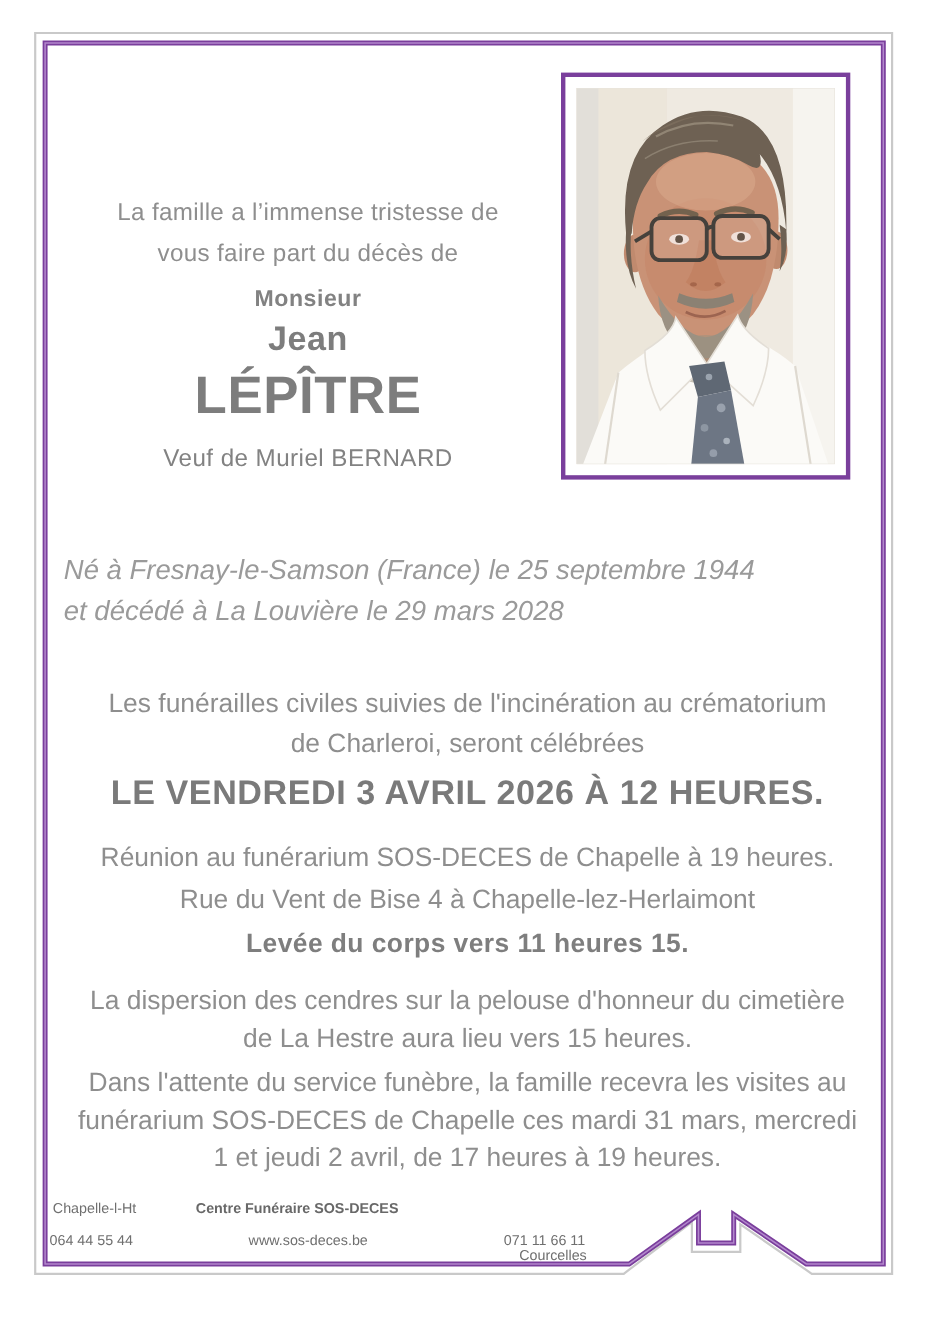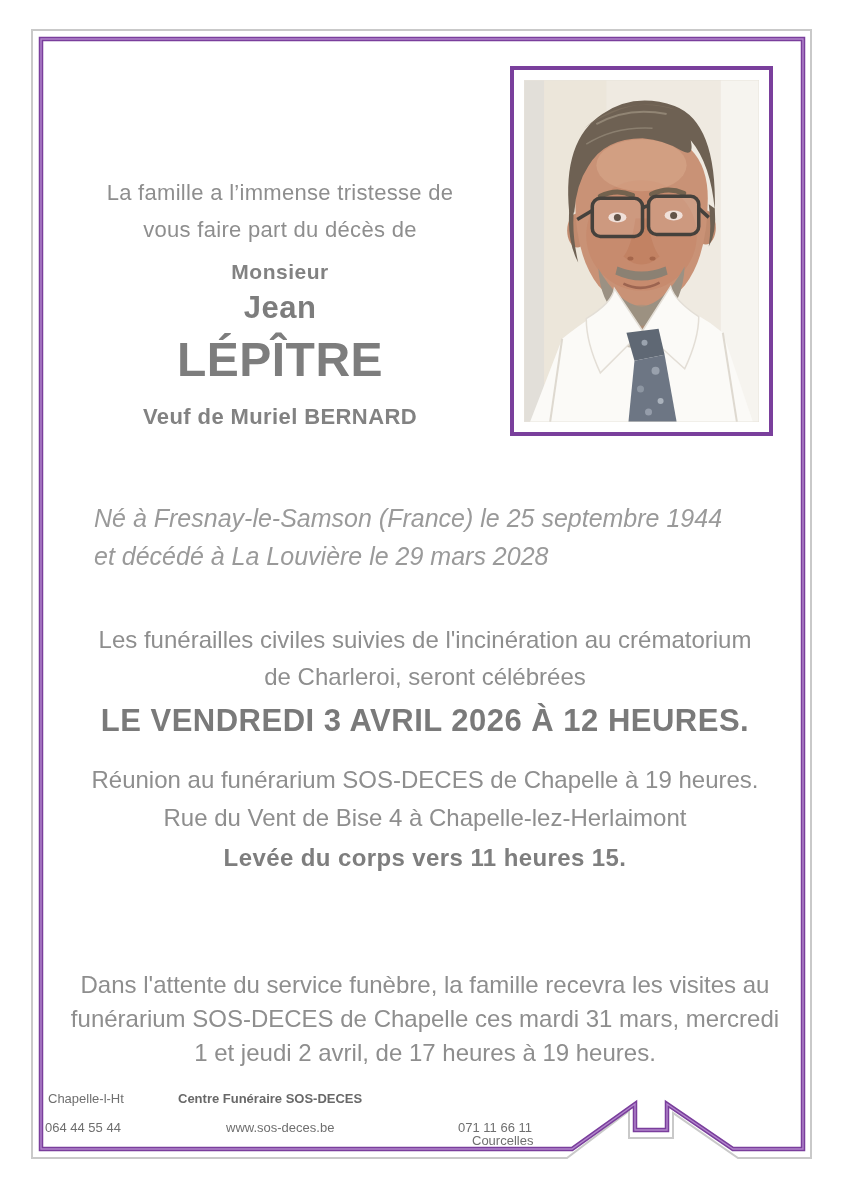--- a/index.html
+++ b/index.html
@@ -12,22 +12,22 @@
   }
   .frame-svg{position:absolute;left:0;top:0;width:847px;height:1200px;}
   .txt{position:absolute;color:#8e8e8e;}
   .center-col{left:40px;width:480px;text-align:center;}
   .mid-col{left:44px;width:762px;text-align:center;}
   .nowrap div{white-space:nowrap;}
   .intro{top:174px;font-size:22px;line-height:37px;letter-spacing:0.3px;}
   .monsieur{top:260px;font-size:21px;font-weight:bold;color:#828282;letter-spacing:0.5px;}
   .firstname{top:290px;font-size:31px;font-weight:bold;color:#7d7d7d;letter-spacing:0.5px;}
   .lastname{top:332px;font-size:48px;font-weight:bold;color:#7d7d7d;letter-spacing:0.5px;}
-  .veuf{top:404px;font-size:22px;font-weight:bold;color:#828282;letter-spacing:0.4px;}
-  .birth{left:58px;top:499px;width:620px;text-align:left;font-style:italic;font-size:25px;line-height:38px;color:#9a9a9a;margin-left:36px;}
+  .veuf{top:404px;font-size:22px;font-weight:normal;color:#828282;letter-spacing:0.4px;}
+  .birth{left:58px;top:499px;width:620px;text-align:left;font-style:italic;font-size:25px;line-height:38px;color:#9a9a9a;}
   .ceremony{top:621px;font-size:24px;line-height:37px;}
   .bigdate{top:703px;font-size:31px;font-weight:bold;color:#7a7a7a;letter-spacing:0.5px;}
   .meeting{top:761px;font-size:24px;line-height:38px;}
   .levee{top:844px;font-size:24px;font-weight:bold;color:#7e7e7e;letter-spacing:0.4px;}
   .dispersion{top:892px;font-size:24px;line-height:35px;}
   .visits{top:968px;font-size:24px;line-height:34px;}
   .footer-line{position:absolute;left:0;width:847px;height:24px;font-size:13px;color:#6f6f6f;}
   .footer-line span{position:absolute;white-space:nowrap;}
   .f-r1{top:1091px;}
   .f-r2{top:1120px;}
@@ -157,20 +157,24 @@
     <div>de Charleroi, seront célébrées</div>
   </div>
   <div class="txt mid-col bigdate">LE VENDREDI 3 AVRIL 2026 À 12 HEURES.</div>
 
   <div class="txt mid-col meeting nowrap">
     <div>Réunion au funérarium SOS-DECES de Chapelle à 19 heures.</div>
     <div>Rue du Vent de Bise 4 à Chapelle-lez-Herlaimont</div>
   </div>
   <div class="txt mid-col levee">Levée du corps vers 11 heures 15.</div>
 
+  <div class="txt mid-col dispersion nowrap">
+    <div>La dispersion des cendres sur la pelouse d'honneur du cimetière</div>
+    <div>de La Hestre aura lieu vers 15 heures.</div>
+  </div>
 
   <div class="txt mid-col visits nowrap">
     <div>Dans l'attente du service funèbre, la famille recevra les visites au</div>
     <div>funérarium SOS-DECES de Chapelle ces mardi 31 mars, mercredi</div>
     <div>1 et jeudi 2 avril, de 17 heures à 19 heures.</div>
   </div>
 
   <div class="footer-line f-r1">
     <span class="f-left1">Chapelle-l-Ht</span>
     <span class="f-company">Centre Funéraire SOS-DECES</span>

